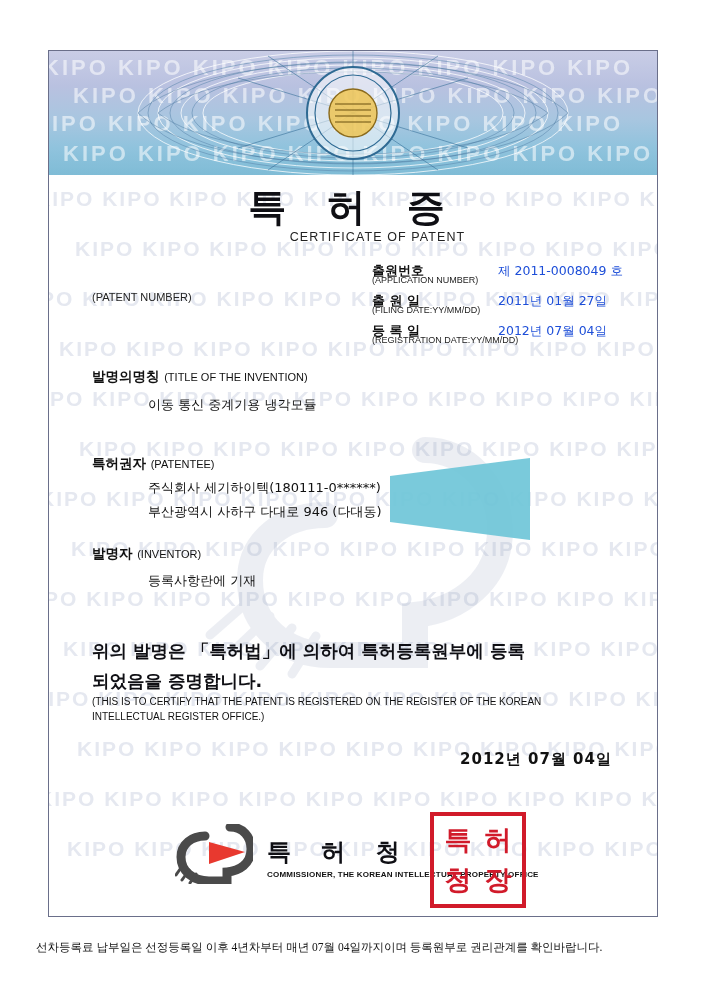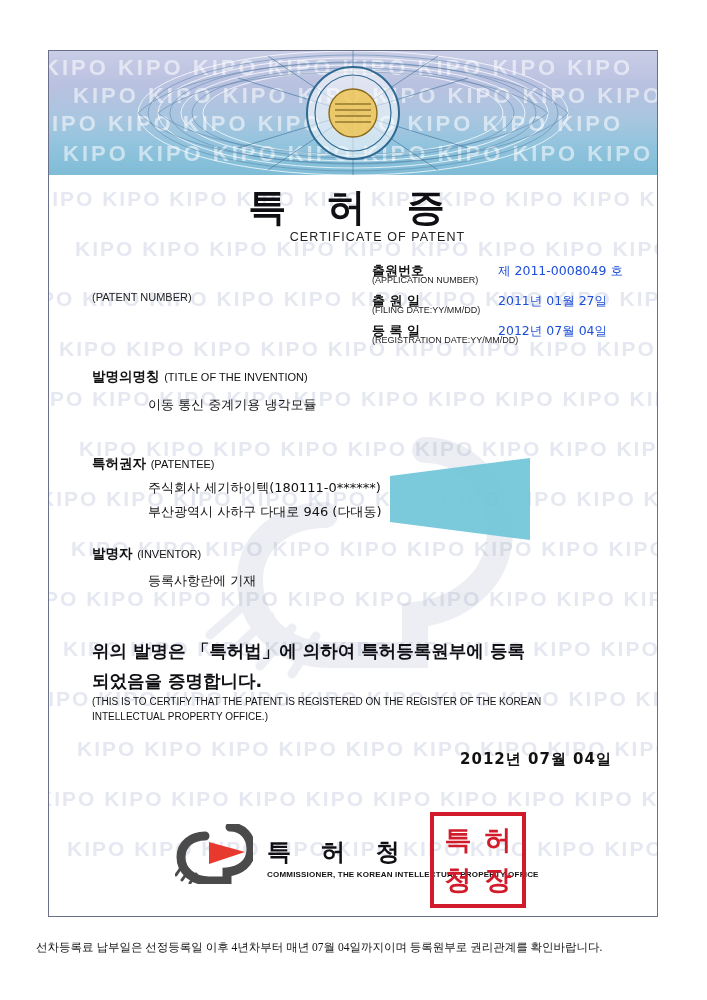--- a/index.html
+++ b/index.html
@@ -386,21 +386,21 @@
     <span class="en">(INVENTOR)</span>
   </div>
   <div class="fld-value" style="left:148px; top:572px;">등록사항란에 기재</div>
 
   <div class="certify-kr">
     <div>위의 발명은 「특허법」에 의하여 특허등록원부에 등록</div>
     <div>되었음을 증명합니다.</div>
   </div>
   <div class="certify-en">
     <div>(THIS IS TO CERTIFY THAT THE PATENT IS REGISTERED ON THE REGISTER OF THE KOREAN</div>
-    <div>INTELLECTUAL PROPERTY OFFICE.)</div>
+    <div>INTELLECTUAL REGISTER OFFICE.)</div>
   </div>
   <div class="cert-date">2012년    07월    04일</div>
 
   <div class="sig">
     <svg class="kipo-logo" viewBox="0 0 78 60">
       <path d="M55 3 C68 3 76 13 76 25 C76 40 64 47 52 48 L52 57 L34 57 C18 57 6 47 6 33 C6 20 17 12 30 12" fill="none" stroke="#4a4a4a" stroke-width="9" stroke-linecap="round"></path>
       <g stroke="#4a4a4a" stroke-width="3" stroke-linecap="round">
         <path d="M8 41 L1 51"></path>
         <path d="M14 46 L7 56"></path>
         <path d="M21 50 L15 59"></path>

